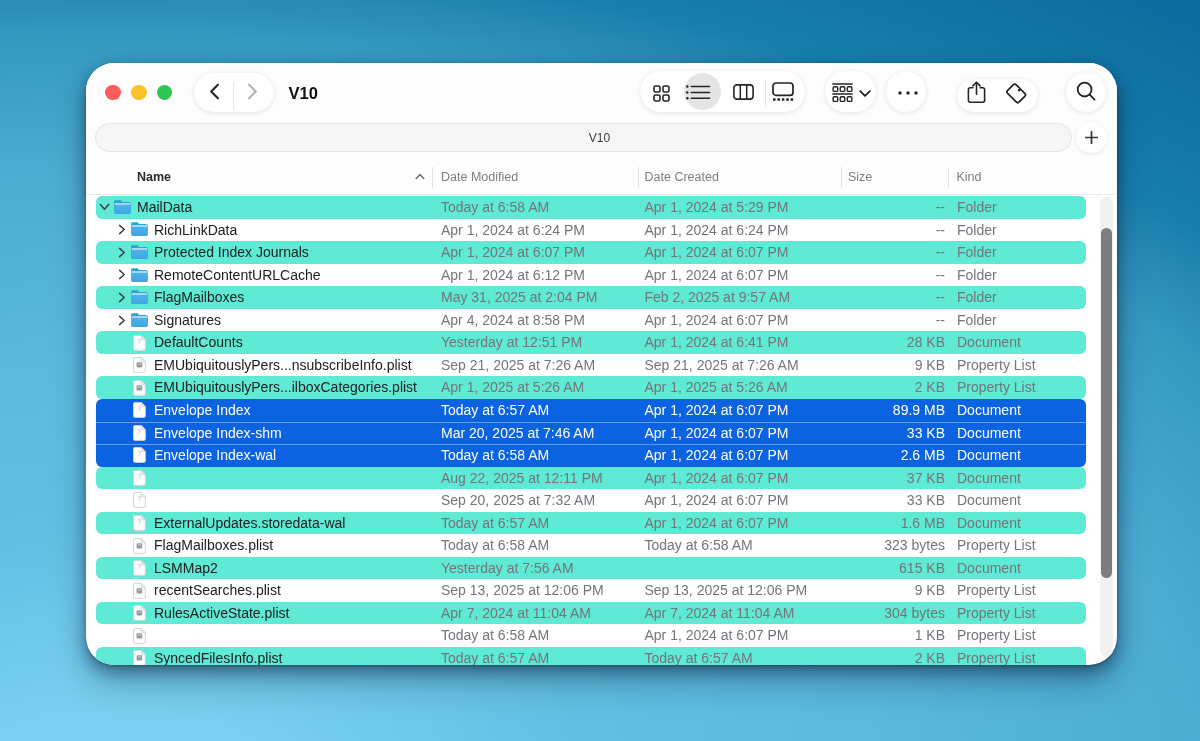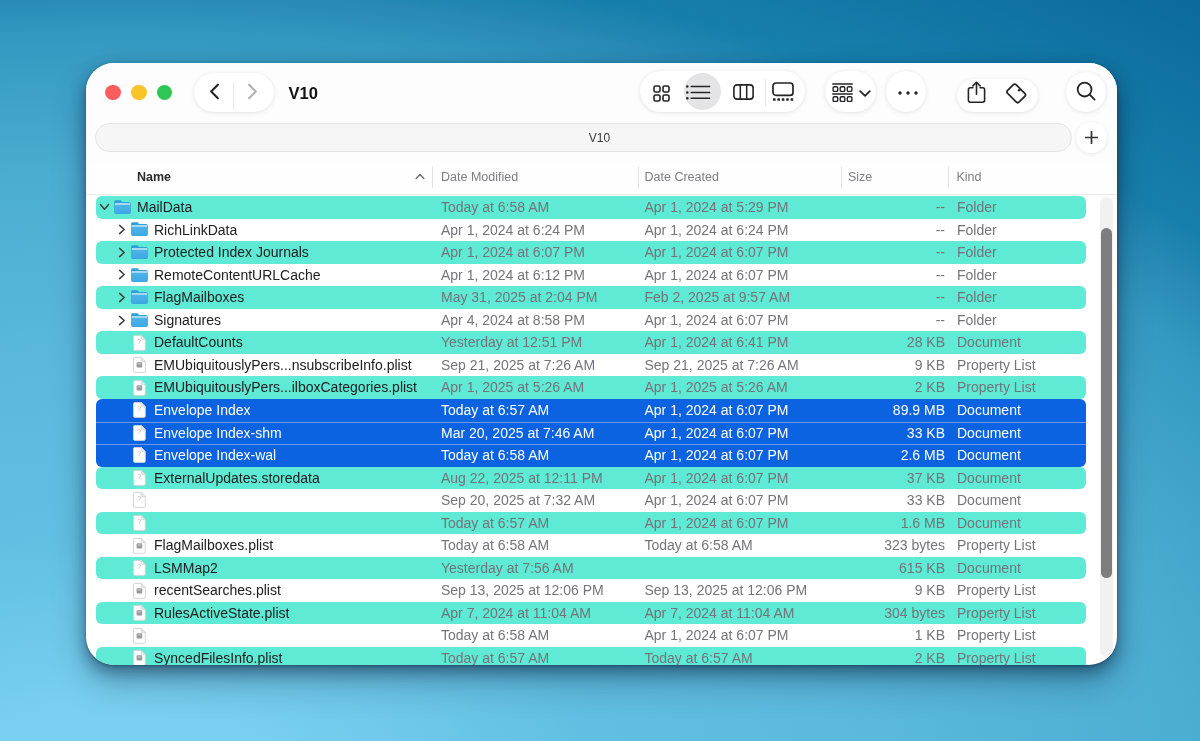--- a/index.html
+++ b/index.html
@@ -380,21 +380,20 @@
 <span class="c3">Apr 1, 2024 at 6:07 PM</span>
 <span class="c4">2.6 MB</span>
 <span class="c5">Document</span>
 </div>
 <div class="row alt" style="top:404.1px">
       <svg class="ic" style="left:37.5px;top:3.2750000000000004px" width="13" height="16" viewBox="0 0 13 16">
 <path d="M1.2 0.5 H8.2 L12.3 4.6 V14 a1.4 1.4 0 0 1 -1.4 1.4 H1.9 A1.4 1.4 0 0 1 0.5 14 V1.9 A1.4 1.4 0 0 1 1.2 0.5 Z" fill="#fefefe" stroke="#d3d3d6" stroke-width="0.9"></path>
 <path d="M8.2 0.5 V3.3 a1.3 1.3 0 0 0 1.3 1.3 H12.3 Z" fill="#e9e9ec" stroke="#d3d3d6" stroke-width="0.8"></path>
 <text x="6.1" y="8.6" font-size="7" fill="#b4b4b9" text-anchor="middle" font-family="Liberation Sans">?</text>
 </svg>
-<span class="nm" style="left:58.5px">ExternalUpdates.storedata</span>
 <span class="c2">Aug 22, 2025 at 12:11 PM</span>
 <span class="c3">Apr 1, 2024 at 6:07 PM</span>
 <span class="c4">37 KB</span>
 <span class="c5">Document</span>
 </div>
 <div class="row" style="top:426.65000000000003px">
       <svg class="ic" style="left:37.5px;top:3.2750000000000004px" width="13" height="16" viewBox="0 0 13 16">
 <path d="M1.2 0.5 H8.2 L12.3 4.6 V14 a1.4 1.4 0 0 1 -1.4 1.4 H1.9 A1.4 1.4 0 0 1 0.5 14 V1.9 A1.4 1.4 0 0 1 1.2 0.5 Z" fill="#fefefe" stroke="#d3d3d6" stroke-width="0.9"></path>
 <path d="M8.2 0.5 V3.3 a1.3 1.3 0 0 0 1.3 1.3 H12.3 Z" fill="#e9e9ec" stroke="#d3d3d6" stroke-width="0.8"></path>
 <text x="6.1" y="8.6" font-size="7" fill="#b4b4b9" text-anchor="middle" font-family="Liberation Sans">?</text>
@@ -403,20 +402,21 @@
 <span class="c3">Apr 1, 2024 at 6:07 PM</span>
 <span class="c4">33 KB</span>
 <span class="c5">Document</span>
 </div>
 <div class="row alt" style="top:449.2px">
       <svg class="ic" style="left:37.5px;top:3.2750000000000004px" width="13" height="16" viewBox="0 0 13 16">
 <path d="M1.2 0.5 H8.2 L12.3 4.6 V14 a1.4 1.4 0 0 1 -1.4 1.4 H1.9 A1.4 1.4 0 0 1 0.5 14 V1.9 A1.4 1.4 0 0 1 1.2 0.5 Z" fill="#fefefe" stroke="#d3d3d6" stroke-width="0.9"></path>
 <path d="M8.2 0.5 V3.3 a1.3 1.3 0 0 0 1.3 1.3 H12.3 Z" fill="#e9e9ec" stroke="#d3d3d6" stroke-width="0.8"></path>
 <text x="6.1" y="8.6" font-size="7" fill="#b4b4b9" text-anchor="middle" font-family="Liberation Sans">?</text>
 </svg>
+<span class="nm" style="left:58.5px">ExternalUpdates.storedata-wal</span>
 <span class="c2">Today at 6:57 AM</span>
 <span class="c3">Apr 1, 2024 at 6:07 PM</span>
 <span class="c4">1.6 MB</span>
 <span class="c5">Document</span>
 </div>
 <div class="row" style="top:471.75px">
       <svg class="ic" style="left:37.5px;top:3.2750000000000004px" width="13" height="16" viewBox="0 0 13 16">
 <path d="M1.2 0.5 H8.2 L12.3 4.6 V14 a1.4 1.4 0 0 1 -1.4 1.4 H1.9 A1.4 1.4 0 0 1 0.5 14 V1.9 A1.4 1.4 0 0 1 1.2 0.5 Z" fill="#fefefe" stroke="#d3d3d6" stroke-width="0.9"></path>
 <path d="M8.2 0.5 V3.3 a1.3 1.3 0 0 0 1.3 1.3 H12.3 Z" fill="#e9e9ec" stroke="#d3d3d6" stroke-width="0.8"></path>
 <rect x="3.6" y="5.2" width="5.6" height="5.2" rx="1" fill="#98989d"></rect>

